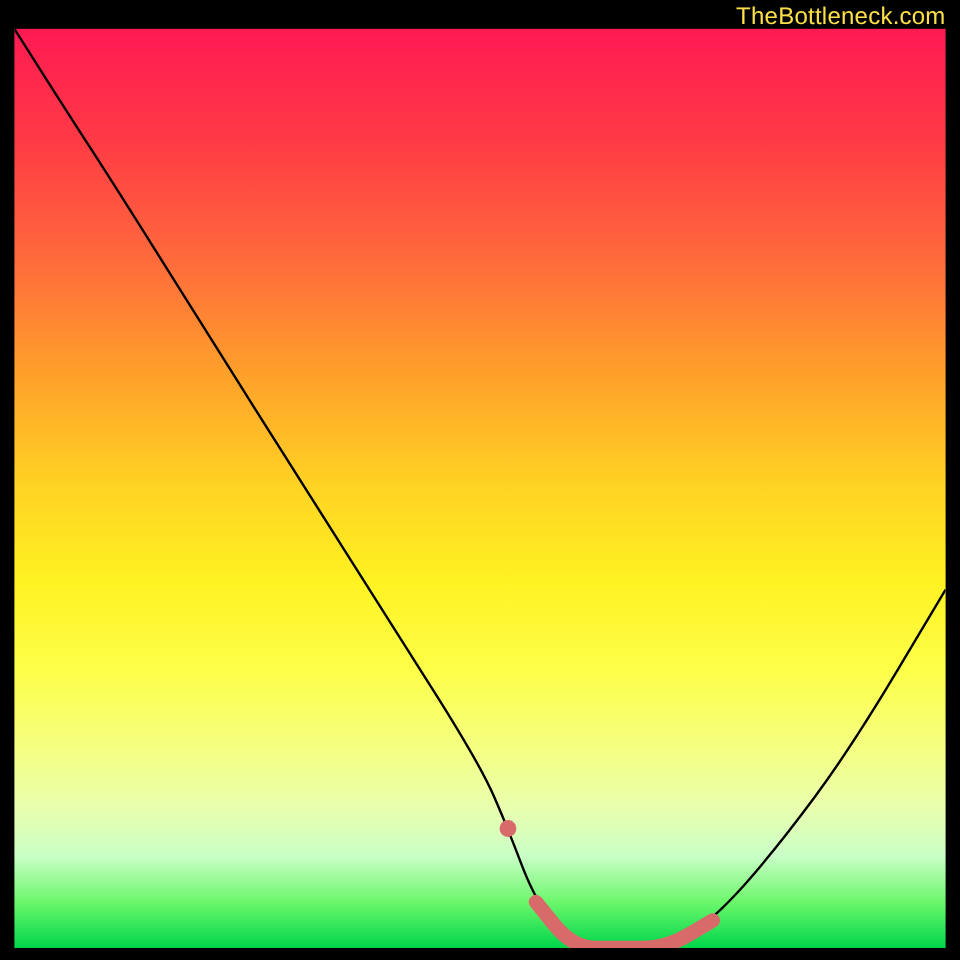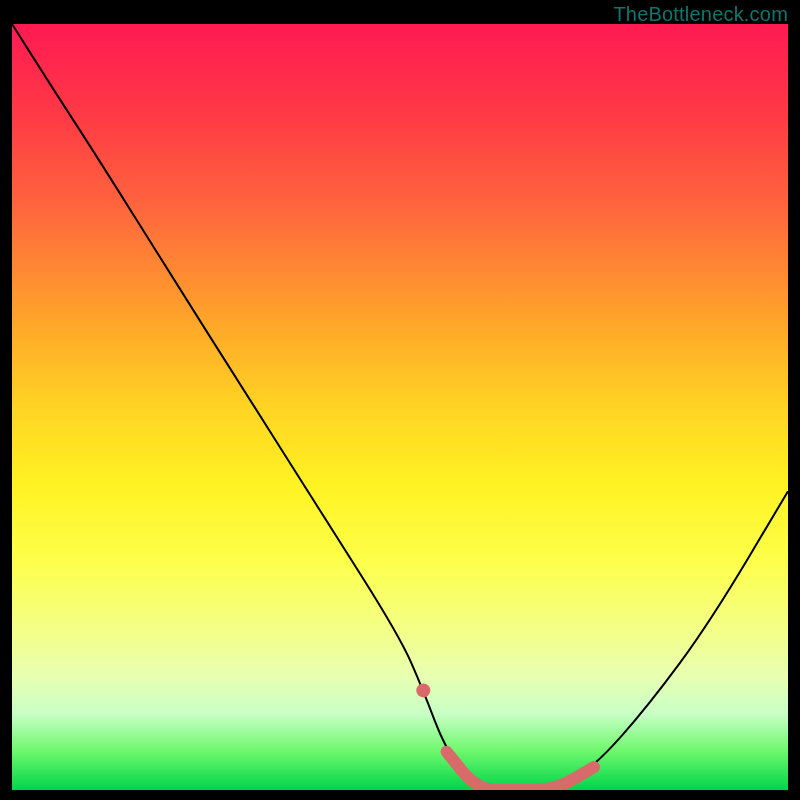--- a/index.html
+++ b/index.html
@@ -29,21 +29,21 @@
       #e8ffb0 85%,
       #c9ffc6 90%,
       #6cf76c 95%,
       #00d54a 100%
     );
   }
   .watermark {
     position: absolute;
     top: 3px;
     right: 12px;
-    color: #0f766e;
+    color: #fde047;
     font-size: 20px;
     letter-spacing: 0.2px;
   }
   svg.curve {
     position: absolute;
     left: 0; top: 0;
     width: 100%; height: 100%;
   }
 </style>
 </head>

